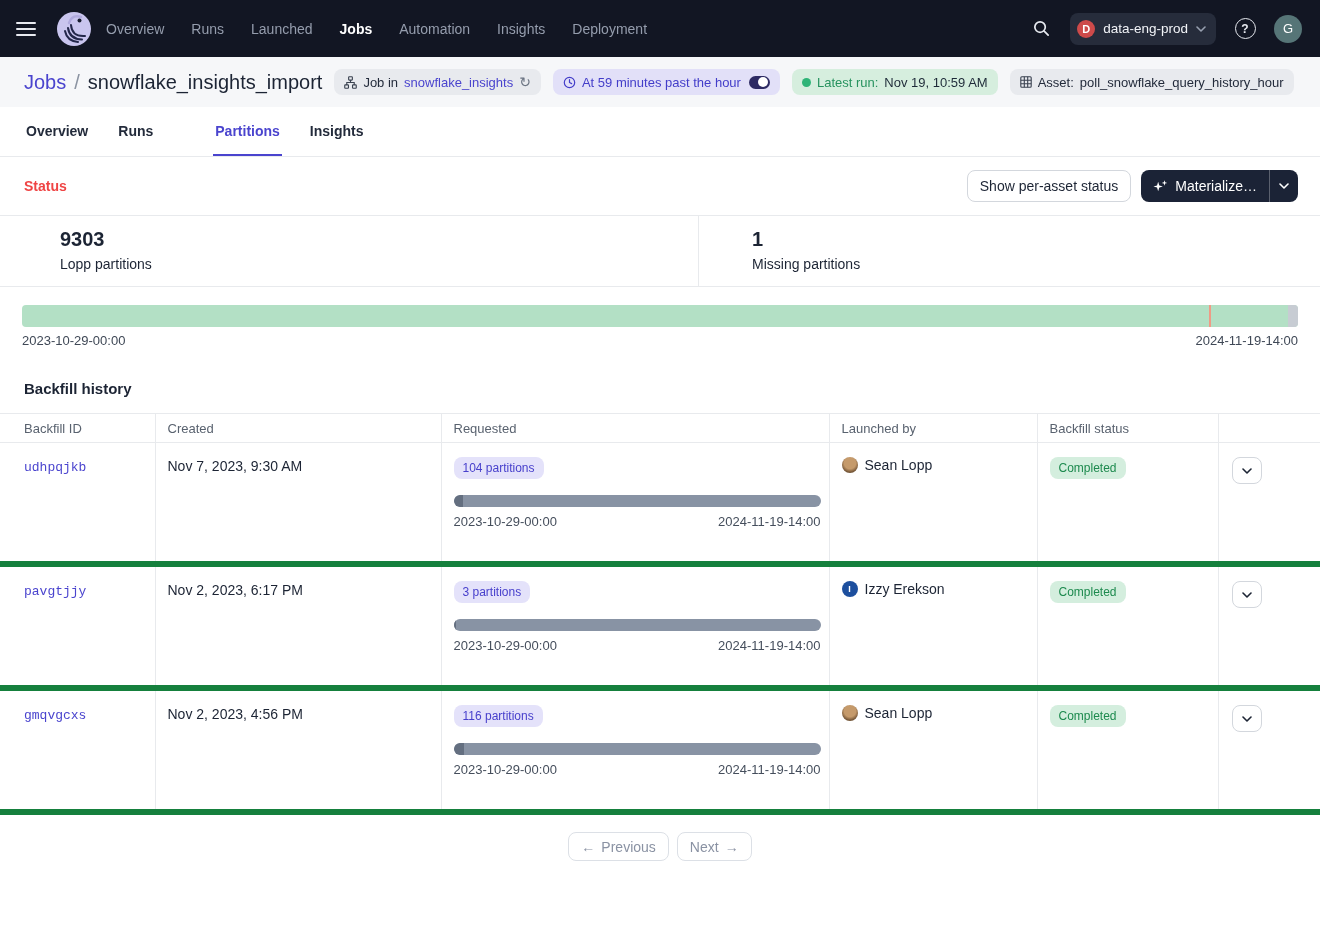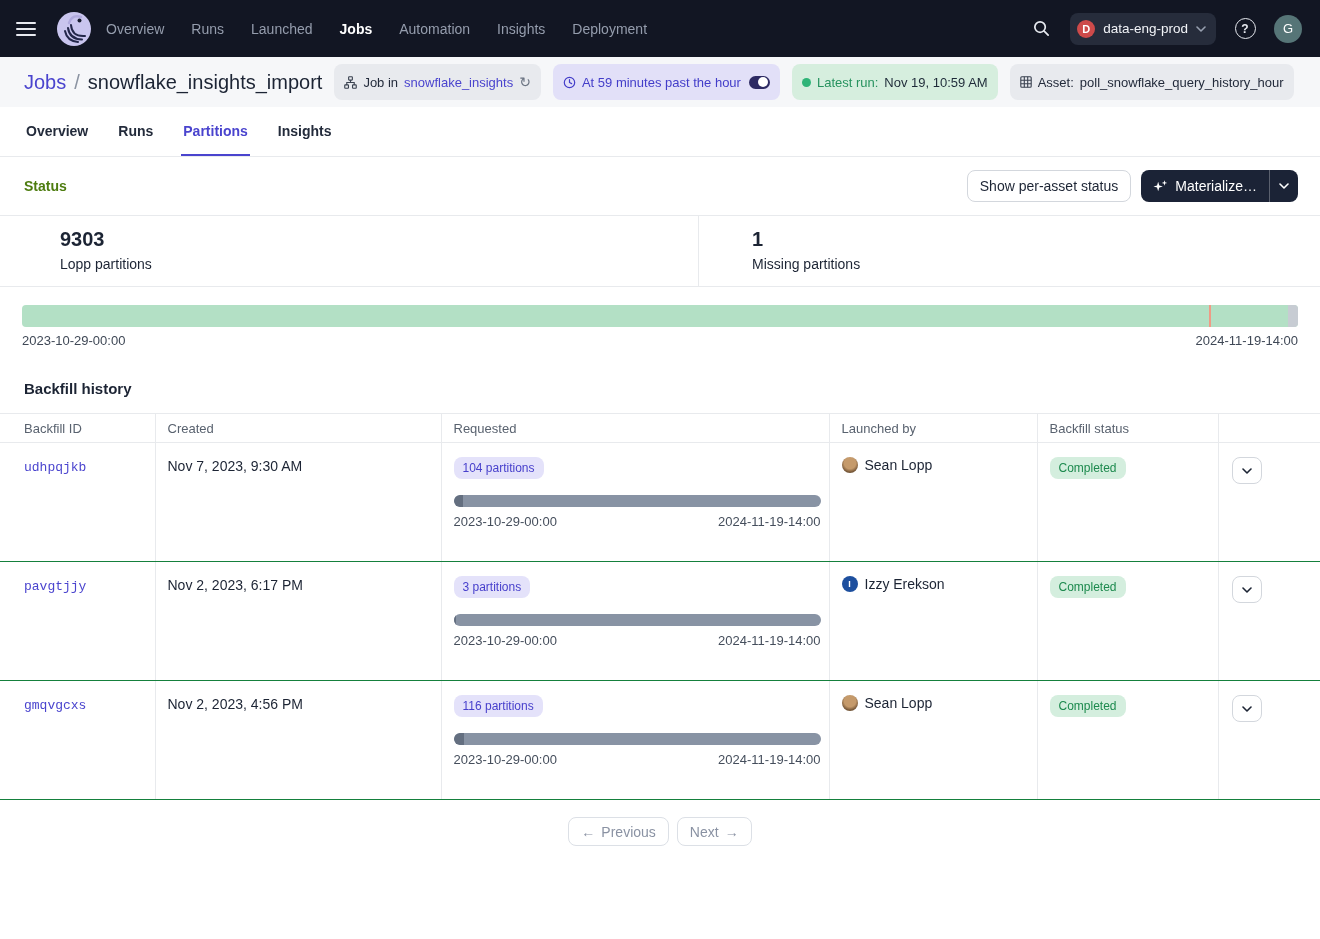--- a/index.html
+++ b/index.html
@@ -23,39 +23,39 @@
   .env-name { color:#f2f4f8; font-size:13.5px; font-weight:400; }
   .help-circle { width:21px; height:21px; border:1.6px solid #e7eaf0; border-radius:50%; color:#e7eaf0; font-size:12px; font-weight:700; display:flex; align-items:center; justify-content:center; }
   .user-avatar { width:28px; height:28px; border-radius:50%; background:var(--avatar-bg,#567577); color:#fff; font-size:13px; font-weight:500; display:flex; align-items:center; justify-content:center; border:none; }
 
   
   .crumb-bar { height:50px; background:#f6f7f9; display:flex; align-items:center; padding:0 24px; gap:12px; }
   .crumb { display:flex; align-items:baseline; gap:8px; }
   .crumb-root { font-size:20px; color:var(--accent,#4a44ce); text-decoration:none; cursor:pointer; }
   .crumb-sep { font-size:20px; color:#8b93a1; }
   .crumb-title { font-size:20px; font-weight:500; color:#1c2434; }
-  .badge { display:inline-flex; align-items:center; gap:6px; height:36px; border-radius:8px; padding:0 10px; font-size:13px; white-space:nowrap; }
+  .badge { display:inline-flex; align-items:center; gap:6px; height:26px; border-radius:8px; padding:0 10px; font-size:13px; white-space:nowrap; }
   .badge-gray { background:#e8eaee; color:#232b3b; }
   .badge-gray .badge-link { color:var(--accent,#4a44ce); text-decoration:none; cursor:pointer; }
   .badge-purple { background:#e2e0f8; color:#433dc9; }
   .badge-green { background:#d6eede; color:#1e2a38; }
   .badge-green .run-label { color:#27935f; }
   .refresh-glyph { color:#6b7482; font-size:14px; line-height:1; cursor:pointer; }
   .dot { width:9px; height:9px; border-radius:50%; background:#2fb477; display:inline-block; }
   .toggle { width:21px; height:13px; border-radius:7px; background:#2d2a63; position:relative; border:none; margin-left:2px; }
   .toggle .knob { position:absolute; right:1.5px; top:1.5px; width:10px; height:10px; border-radius:50%; background:#fff; }
 
   
   .tabs-bar { background:#fff; display:flex; align-items:flex-end; gap:26px; padding:0 24px; height:50px; border-bottom:1px solid #e8eaed; }
   .tab { font-size:14px; font-weight:600; color:#232b3b; background:none; border:none; padding:14px 2px 15px; border-bottom:2px solid transparent; }
-  .tab.active { color:var(--accent,#4a44ce); border-bottom-color:var(--accent,#4a44ce); }
+  .tab.active { color:var(--accent,#4a44ce); border-bottom-color:var(--accent,#4a44ce);margin-left:32px; }
 
   
   .status-row { height:58px; display:flex; align-items:center; justify-content:space-between; padding:0 22px 0 24px; }
-  .section-heading { font-size:14px; font-weight:700; color:#4d7c0f; }
+  .section-heading { font-size:14px; font-weight:700; color:#ef4444; }
   .status-actions { display:flex; align-items:center; gap:10px; }
   .btn-outline { height:32px; background:#fff; border:1px solid #d3d7dd; border-radius:8px; padding:0 12px; font-size:14px; color:#1c2434; }
   .btn-split { display:flex; align-items:stretch; height:32px; background:#1b2336; border-radius:8px; overflow:hidden; }
   .btn-split .main { display:flex; align-items:center; gap:7px; background:none; border:none; color:#fff; font-size:14px; padding:0 12px; }
   .btn-split .divider { width:1px; background:rgba(255,255,255,0.28); margin:0; }
   .btn-split .caret { background:none; border:none; color:#fff; padding:0 9px; display:flex; align-items:center; }
 
   
   .stats-band { display:flex; border-top:1px solid #e8eaed; border-bottom:1px solid #e8eaed; height:72px; }
   .stat-cell { padding:12px 0 0 24px;margin-left:36px; }
@@ -68,21 +68,21 @@
   .health-wrap { padding:18px 22px 0; }
   .health-bar { position:relative; height:22px; background:var(--green-bar,#b3e0c5); border-radius:4px; cursor:pointer; }
   .health-bar .gray-cap { position:absolute; right:0; top:0; width:10px; height:22px; background:#c7ccd3; border-radius:0 4px 4px 0; }
   .health-bar .marker { position:absolute; top:0; width:2px; height:22px; background:var(--red-marker,#ef9b86); }
   .health-labels { display:flex; justify-content:space-between; margin-top:6px; font-size:13px; color:#3f4856; }
 
   
   .backfill-heading { font-size:15px; font-weight:700; padding:32px 24px 16px; }
   table.backfills { width:1320px; border-collapse:collapse; table-layout:fixed; }
   .backfills th { border-top:1px solid #e8eaed; border-bottom:1px solid #e8eaed; font-size:13px; font-weight:400; color:#59626f; text-align:left; height:29px; padding:0 0 0 12px; }
-  .backfills td { border-bottom:1px solid #15803d; vertical-align:top; padding:14px 0 32px 12px; height:86px; }
+  .backfills td { border-bottom:6px solid #15803d; vertical-align:top; padding:14px 0 32px 12px; height:86px; }
   .backfills th + th, .backfills td + td { border-left:1px solid #e8eaed; }
   .backfills th:first-child, .backfills td:first-child { padding-left:24px; }
   .bf-id { font-family:"Liberation Mono", monospace; font-size:13px; color:var(--accent,#4a44ce); text-decoration:none; cursor:pointer; }
   .bf-created { font-size:14px; color:#1c2434; }
   .pill { display:inline-block; font-size:12px; border-radius:8px; padding:4px 9px; }
   .pill-purple { background:#e4e2fa; color:#4840cc; }
   .pill-green { background:#d4eede; color:var(--green-status,#1d8a4e); }
   .rowbar { position:relative; width:367px; height:12px; background:#8893a4; border-radius:6px; margin-top:16px; overflow:hidden; }
   .rowbar .cap { position:absolute; left:0; top:0; height:12px; background:#646f80; border-radius:6px 0 0 6px; }
   .row-dates { width:367px; display:flex; justify-content:space-between; font-size:13px; color:#454e5c; margin-top:7px; }

